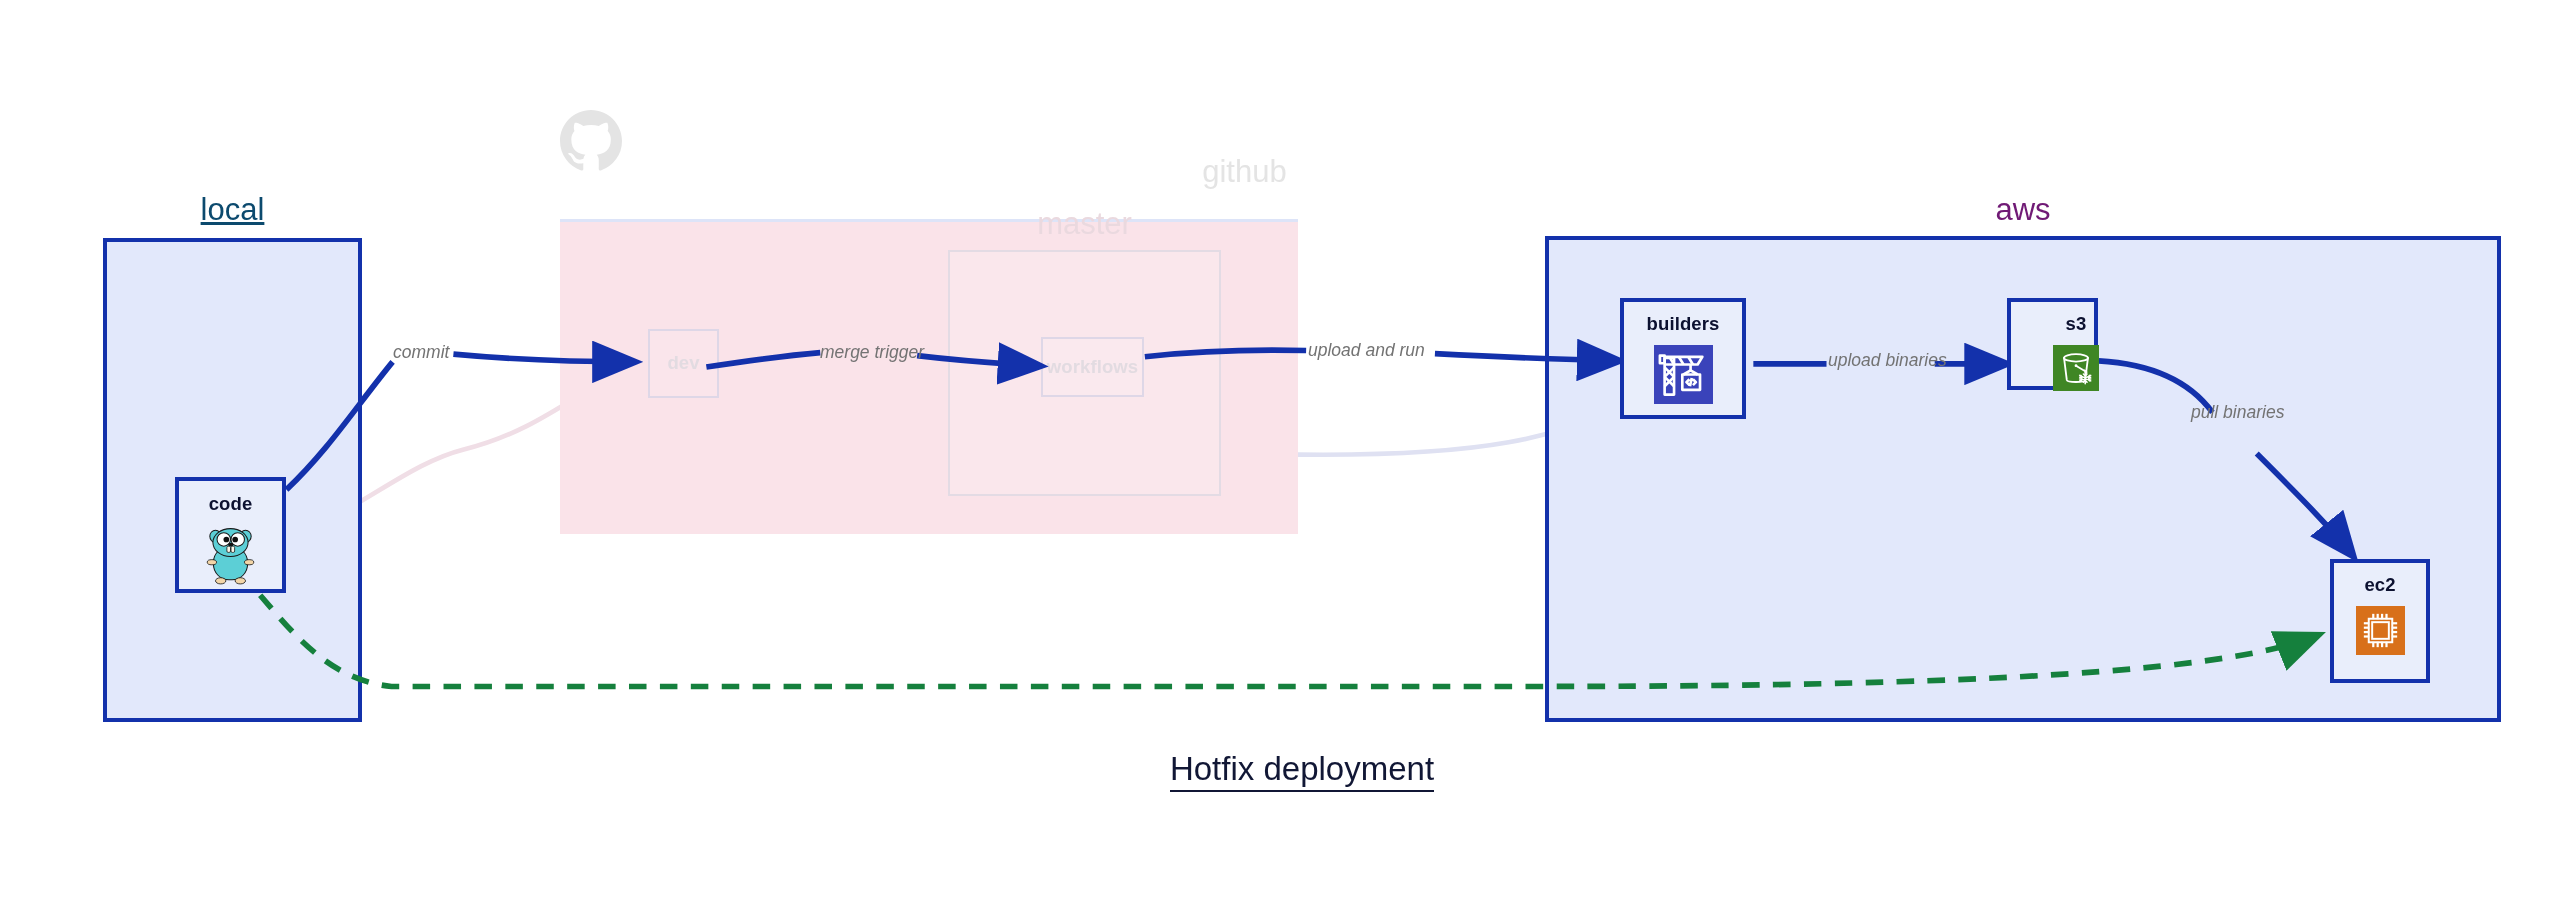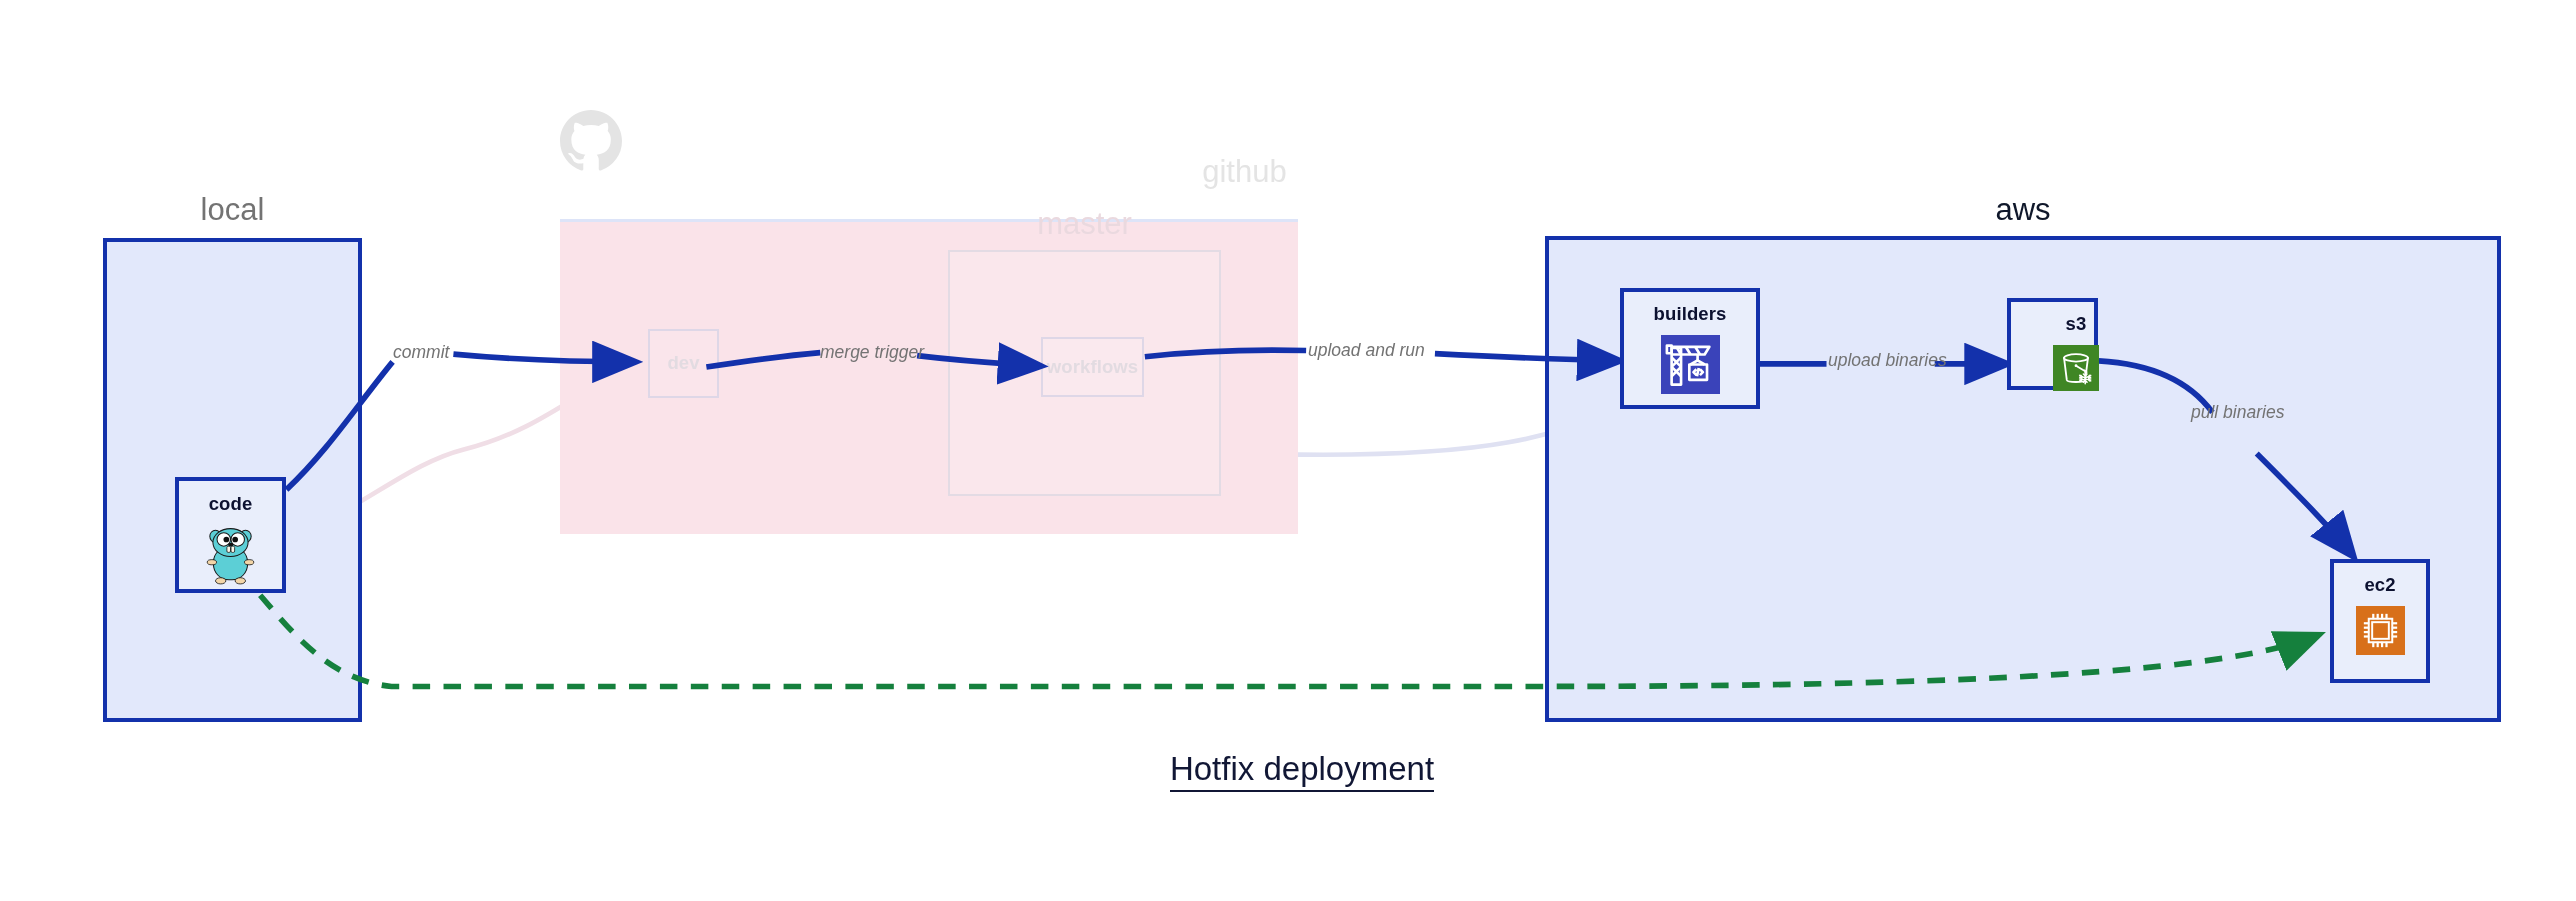--- a/index.html
+++ b/index.html
@@ -8,54 +8,54 @@
 
   #stage{position:absolute;inset:0;width:2604px;height:902px;}
 
   
   .group{position:absolute;box-sizing:border-box;}
   .group-label{position:absolute;white-space:nowrap;font-weight:400;}
 
   .grp-local{left:103px;top:238px;width:259px;height:484px;
              background:#e2e8fb;border:4.6px solid #1331ab;}
   .lbl-local{left:103px;top:192px;width:259px;text-align:center;
-             font-size:31px;color:#737373;}
+             font-size:31px;color:#0c4a6e;text-decoration:underline;}
 
   .grp-github{left:560px;top:219px;width:738px;height:315px;
               background:#fae3e9;border-top:3.6px solid #dde4f8;}
   .lbl-github{left:560px;top:126px;width:738px;text-align:right;
               font-size:31px;color:#e4e4e4;padding-right:11.3px;box-sizing:border-box;margin-top:28px;}
 
   .grp-master{left:948px;top:250px;width:273px;height:246px;
               background:rgba(255,255,255,0.16);border:2.6px solid #e3dbe4;}
   .lbl-master{left:948px;top:206px;width:273px;text-align:center;
               font-size:31px;color:#ead9df;}
 
   .grp-aws{left:1545px;top:236px;width:956px;height:486px;
            background:#e2e8fb;border:4.6px solid #1331ab;}
   .lbl-aws{left:1545px;top:192px;width:956px;text-align:center;
-           font-size:31px;color:#0f172a;}
+           font-size:31px;color:#701a75;}
 
   
   .node{position:absolute;box-sizing:border-box;background:#e9eefb;
         border:4.6px solid #1331ab;display:flex;flex-direction:column;
         align-items:center;}
   .node-title{font-size:18.5px;font-weight:bold;color:#0c1130;margin-top:13.4px;
               letter-spacing:0.1px;line-height:1;}
   .node-icon{margin-top:11.3px;}
 
   .node-faded{position:absolute;box-sizing:border-box;
         background:rgba(255,255,255,0.10);border:2.6px solid #ded7e7;
         display:flex;align-items:center;justify-content:center;}
   .node-faded .node-title{font-size:18.5px;font-weight:bold;color:#e2dbe1;margin:0;}
 
   .n-code{left:175px;top:477px;width:111px;height:116px;justify-content:center;}
   .n-dev{left:635px;top:329px;width:71px;height:69px;margin-left:13px;}
   .n-workflows{left:1041px;top:337px;width:103px;height:60px;}
-  .n-builders{left:1620px;top:288px;width:140px;height:121px;}
+  .n-builders{left:1620px;top:298px;width:126px;height:121px;}
   .n-s3{left:2007px;top:298px;width:91px;height:92px;padding-left:47px;}
   .n-ec2{left:2330px;top:559px;width:100px;height:124px;}
 
   
   .edge-label{position:absolute;white-space:nowrap;font-style:italic;
               font-size:17.5px;color:#737373;line-height:1;}
 
   
   .diagram-title{position:absolute;left:0;top:750px;width:2604px;
                  text-align:center;font-size:33px;color:#111735;}

